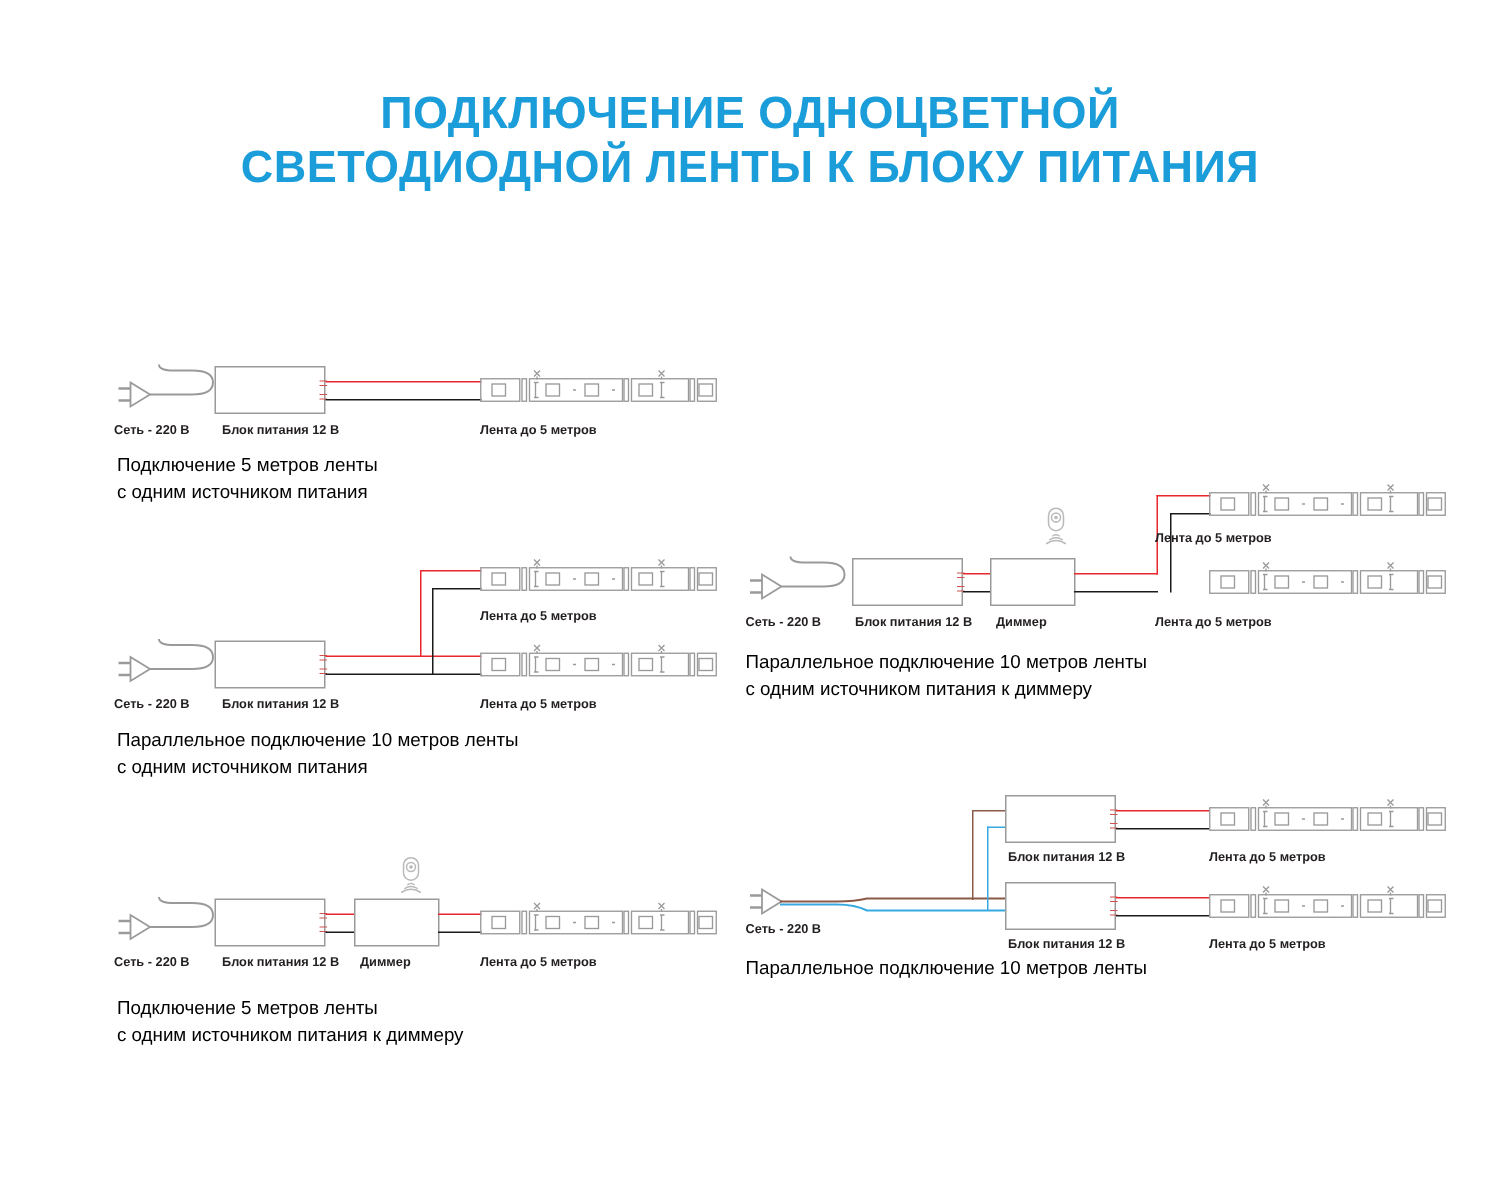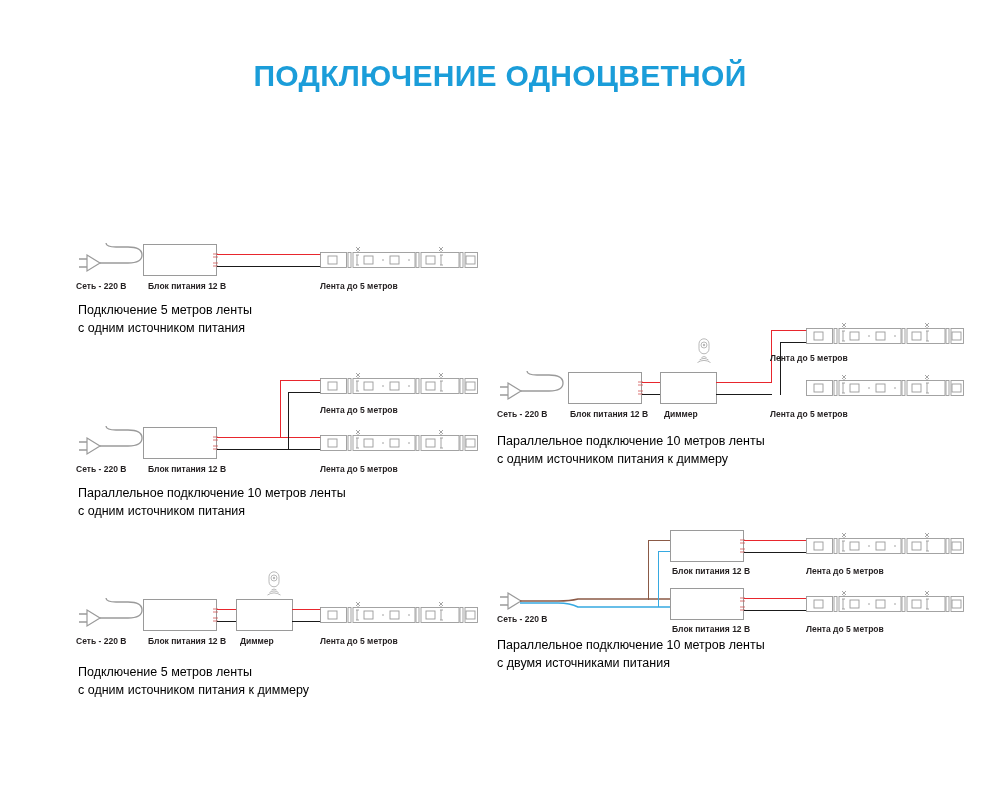--- a/index.html
+++ b/index.html
@@ -47,20 +47,21 @@
   .blu{border-color:#36a9e1;}
 
   
   .strip{position:absolute;height:20px;}
 </style>
 </head>
 <body>
 
 <div class="title">
   <span class="l1">ПОДКЛЮЧЕНИЕ ОДНОЦВЕТНОЙ</span>
+  <span class="l2">СВЕТОДИОДНОЙ ЛЕНТЫ К БЛОКУ ПИТАНИЯ</span>
 </div>
 
 <div class="diagram" style="left:0;top:0;width:1000px;height:0;">
 
   <svg class="plug" style="left:76px;top:250px;" viewBox="0 0 46 26">
     <path d="M3 9 H11 M3 17 H11" stroke="#9a9a9a" stroke-width="1.6" fill="none"></path>
     <path d="M11 5 L24 13 L11 21 Z" stroke="#9a9a9a" stroke-width="1.2" fill="#fff"></path>
   </svg>
   <svg style="position:absolute;left:98px;top:238px;width:56px;height:32px;" viewBox="0 0 56 32">
     <path d="M2 25 H30 Q44 25 44 17 Q44 9 30 9 L18 9 Q8 9 8 5" stroke="#9a9a9a" stroke-width="1.3" fill="none"></path>
@@ -419,15 +420,14 @@
   </svg>
 
   <div class="lbl" style="left:672px;top:566px;">Блок питания 12 В</div>
   <div class="lbl" style="left:806px;top:566px;">Лента до 5 метров</div>
   <div class="lbl" style="left:497px;top:614px;">Сеть - 220 В</div>
   <div class="lbl" style="left:672px;top:624px;">Блок питания 12 В</div>
   <div class="lbl" style="left:806px;top:624px;">Лента до 5 метров</div>
 
   <div class="caption" style="left:497px;top:636px;">
     <span>Параллельное подключение 10 метров ленты</span>
-    <span>с двумя источниками питания</span>
   </div>
 </div>
 
 </body></html>

